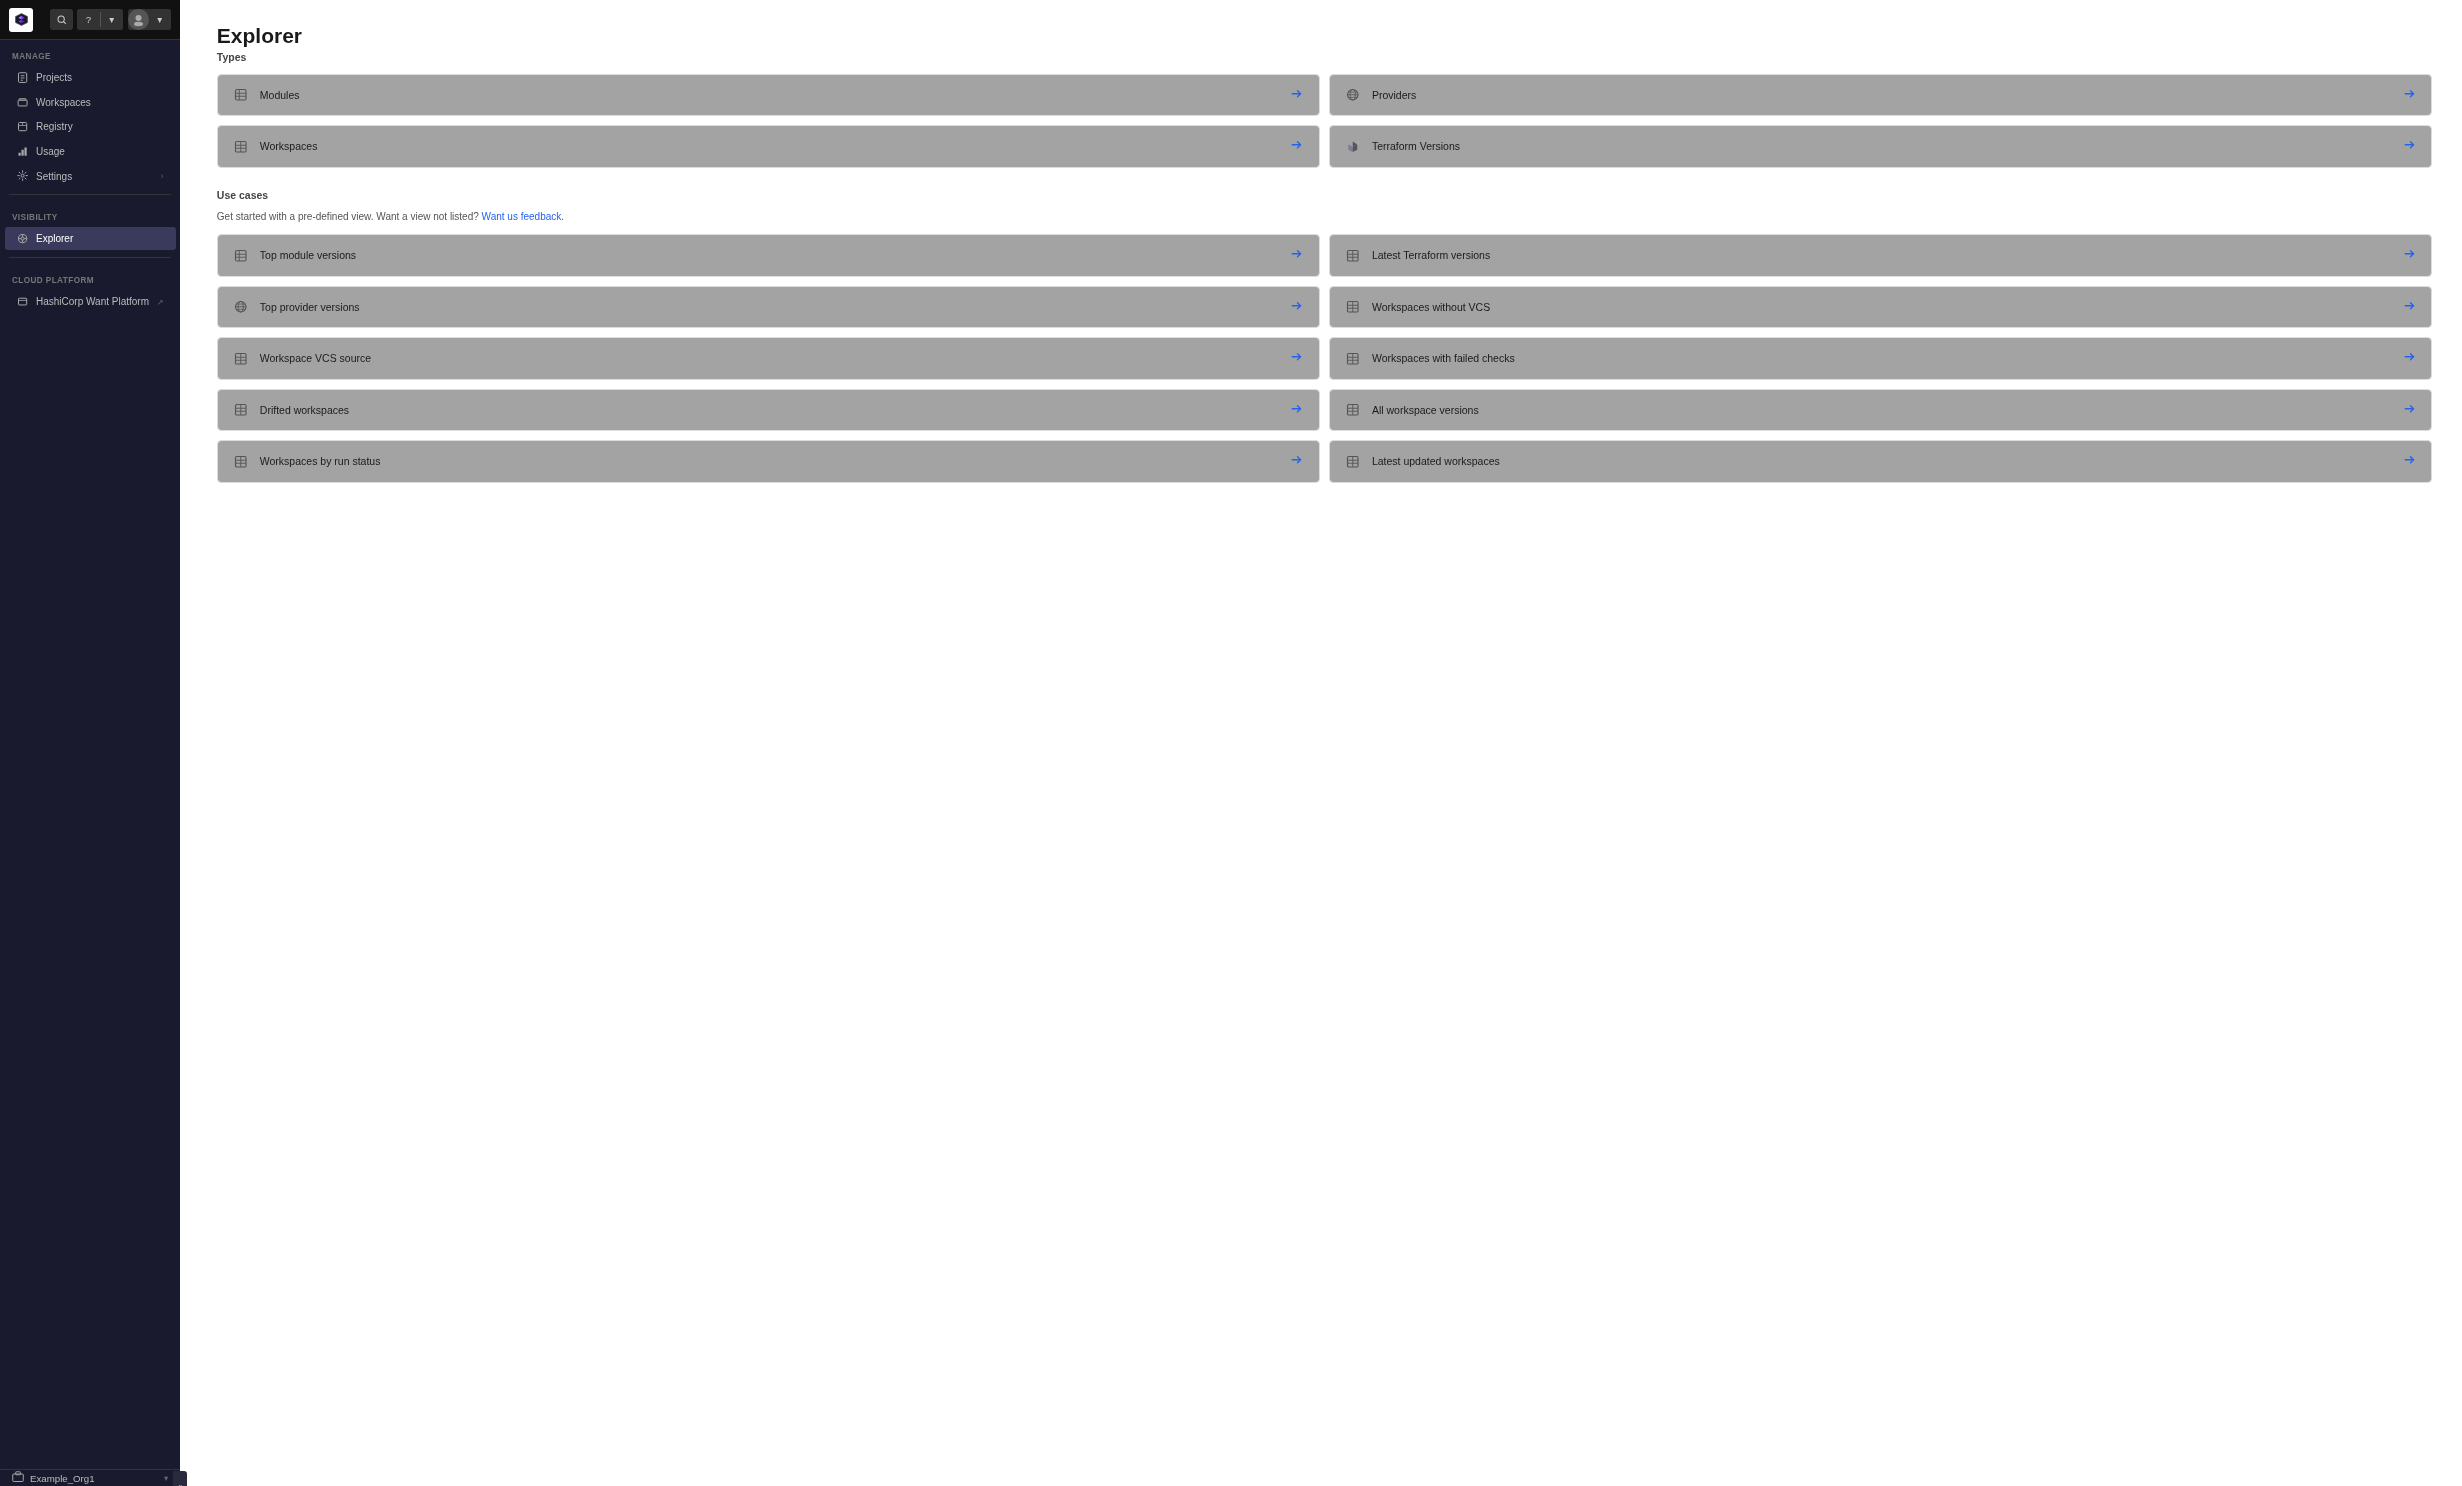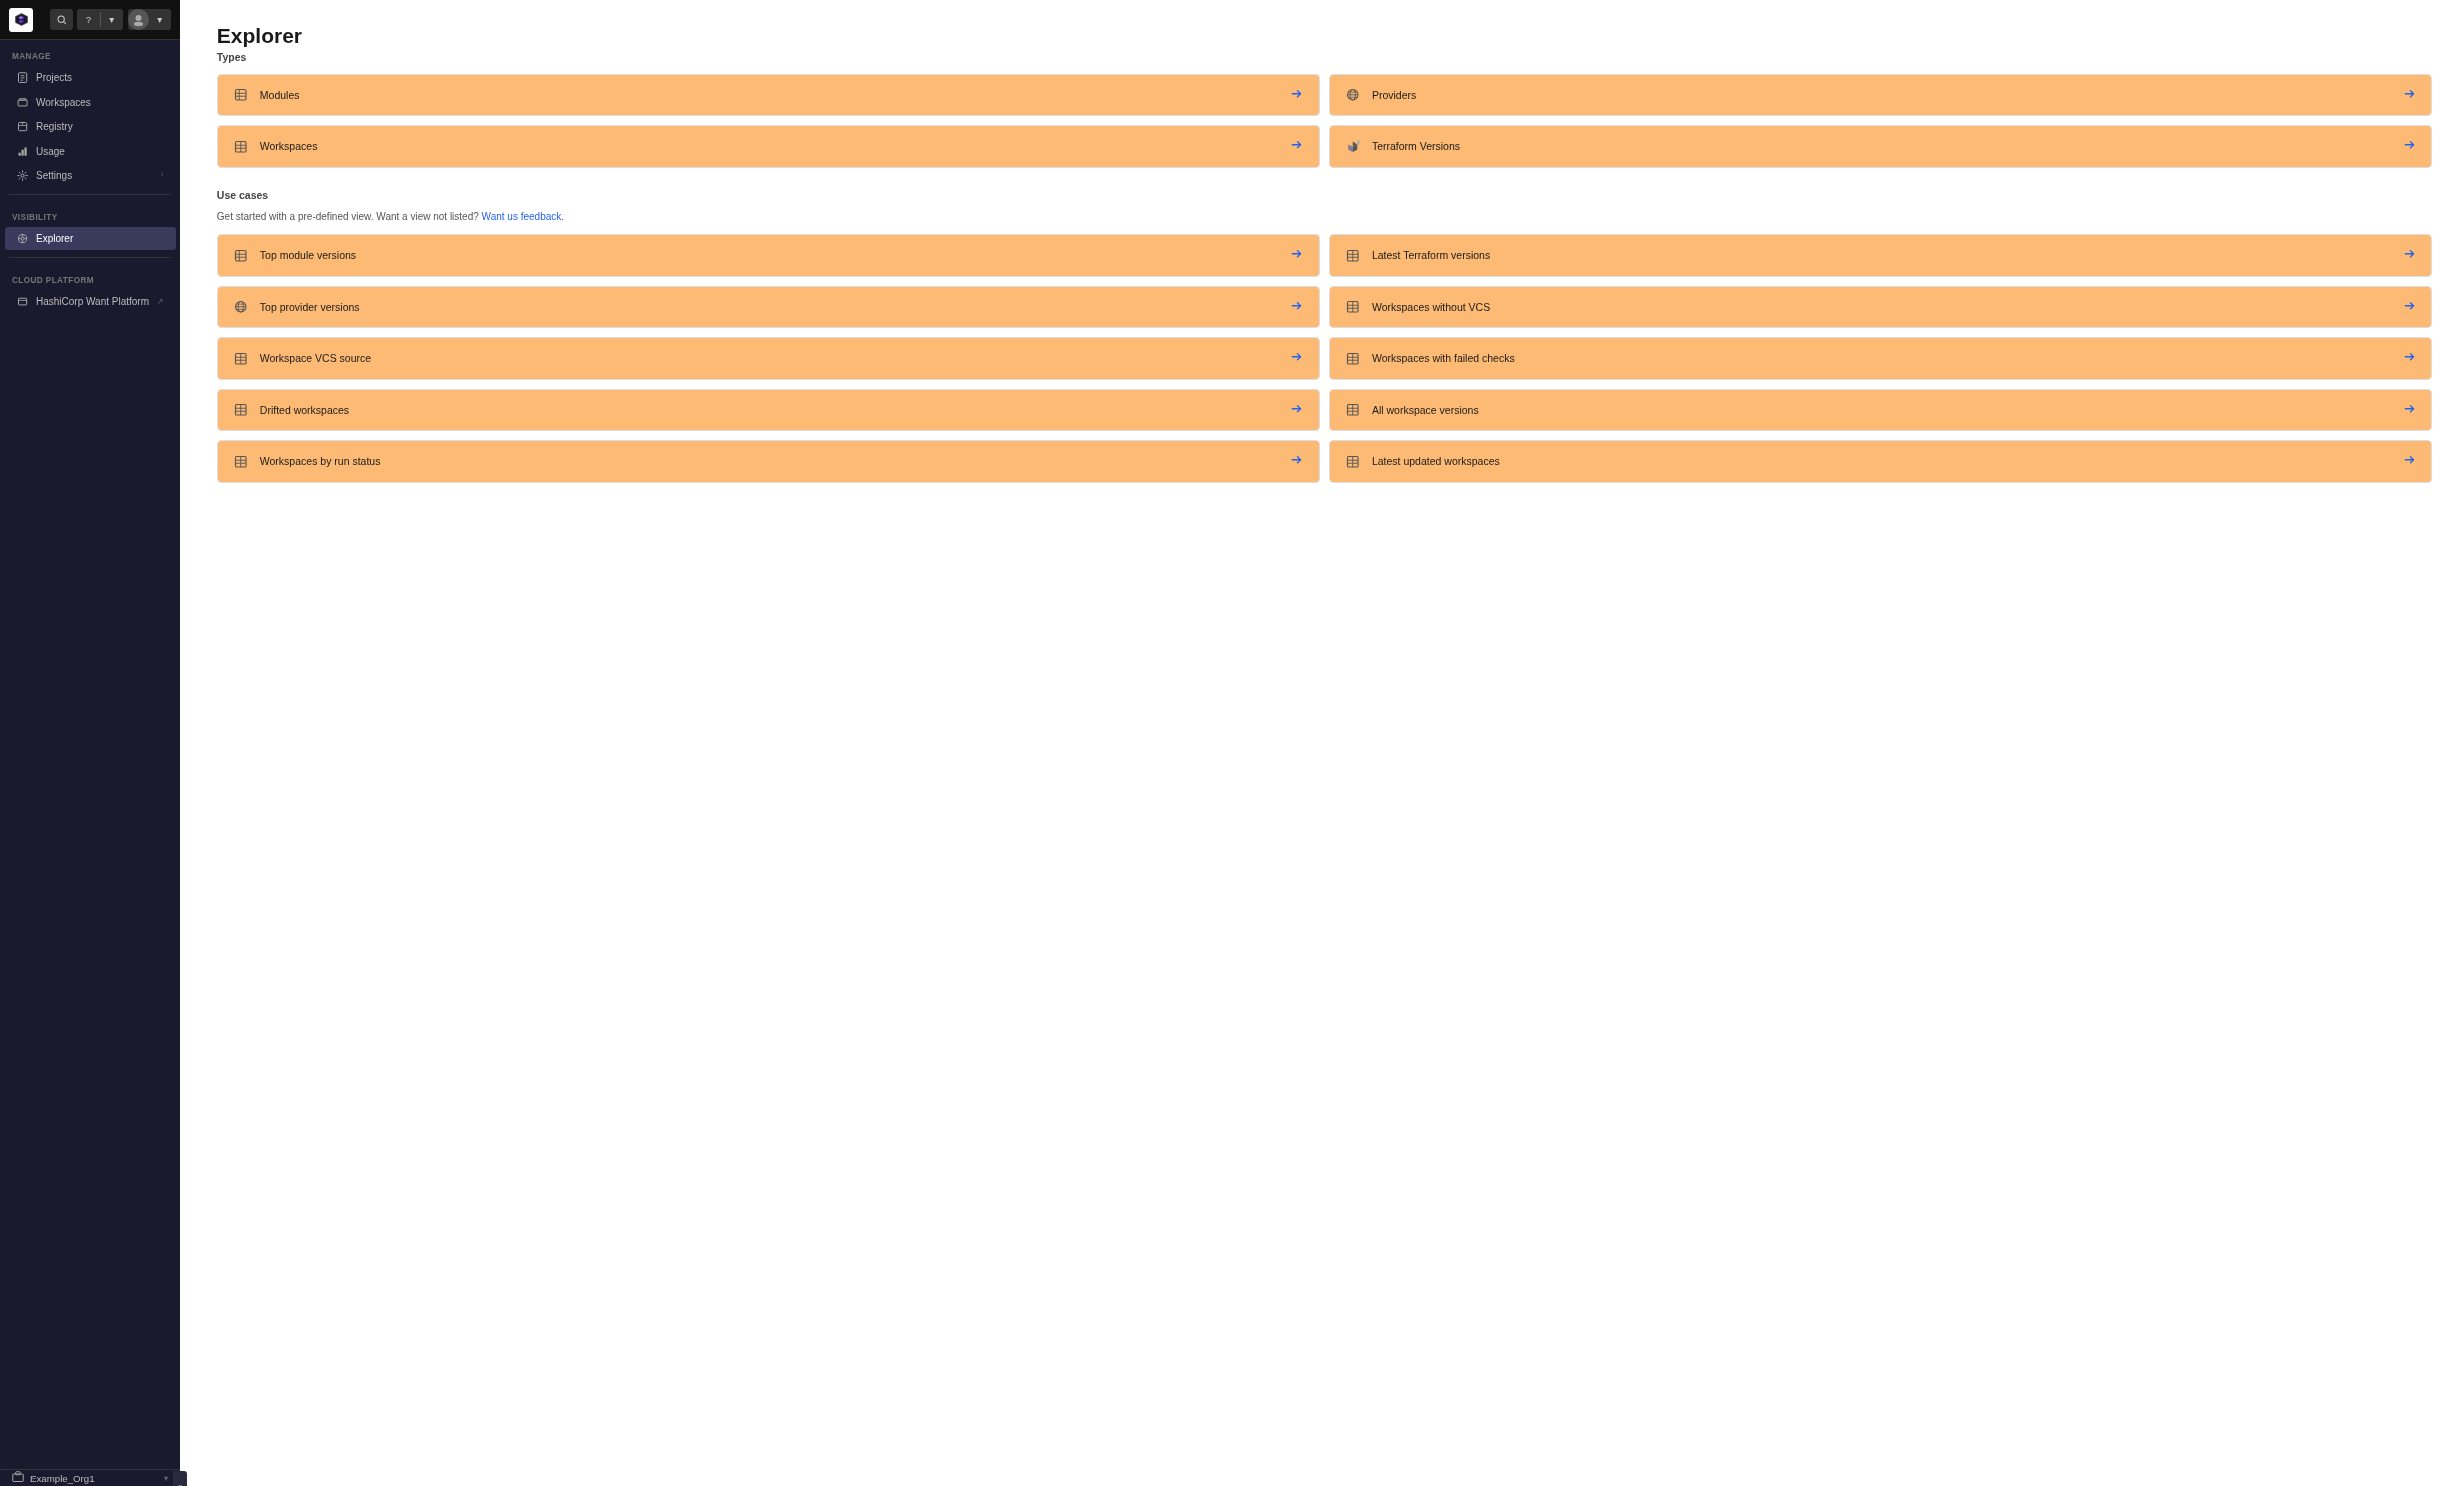--- a/index.html
+++ b/index.html
@@ -73,20 +73,21 @@
     .sidebar-section-label {
       font-size: 8.2px;
       font-weight: 600;
       color: #777;
       padding: 12px 12px 4.5px;
       text-transform: uppercase;
       letter-spacing: 0.05em;
     }
     .sidebar-item {
       display: flex;
+      align-items: center;
       gap: 7.5px;
       padding: 6px 12px;
       cursor: pointer;
       color: #bbb;
       font-size: 10px;
       border-radius: 3px;
       margin: 0.7px 4.5px;
     }
     .sidebar-item.active { background: #3a3a5c; color: #fff; }
     .sidebar-item .icon { width: 12px; display: flex; align-items: center; justify-content: center; flex-shrink: 0; }
@@ -164,21 +165,21 @@
 
     .card {
       border: 0.7px solid #ddd;
       border-radius: 4.5px;
       padding: 12px 15px;
       display: flex;
       align-items: center;
       gap: 10.5px;
       cursor: pointer;
       transition: border-color 0.15s, box-shadow 0.15s;
-      background: #fdba74;
+      background: #a3a3a3;
     }
 
     .card-icon {
       color: #555;
       flex-shrink: 0;
       display: flex;
       align-items: center;
       justify-content: center;
       width: 16.5px;
     }

